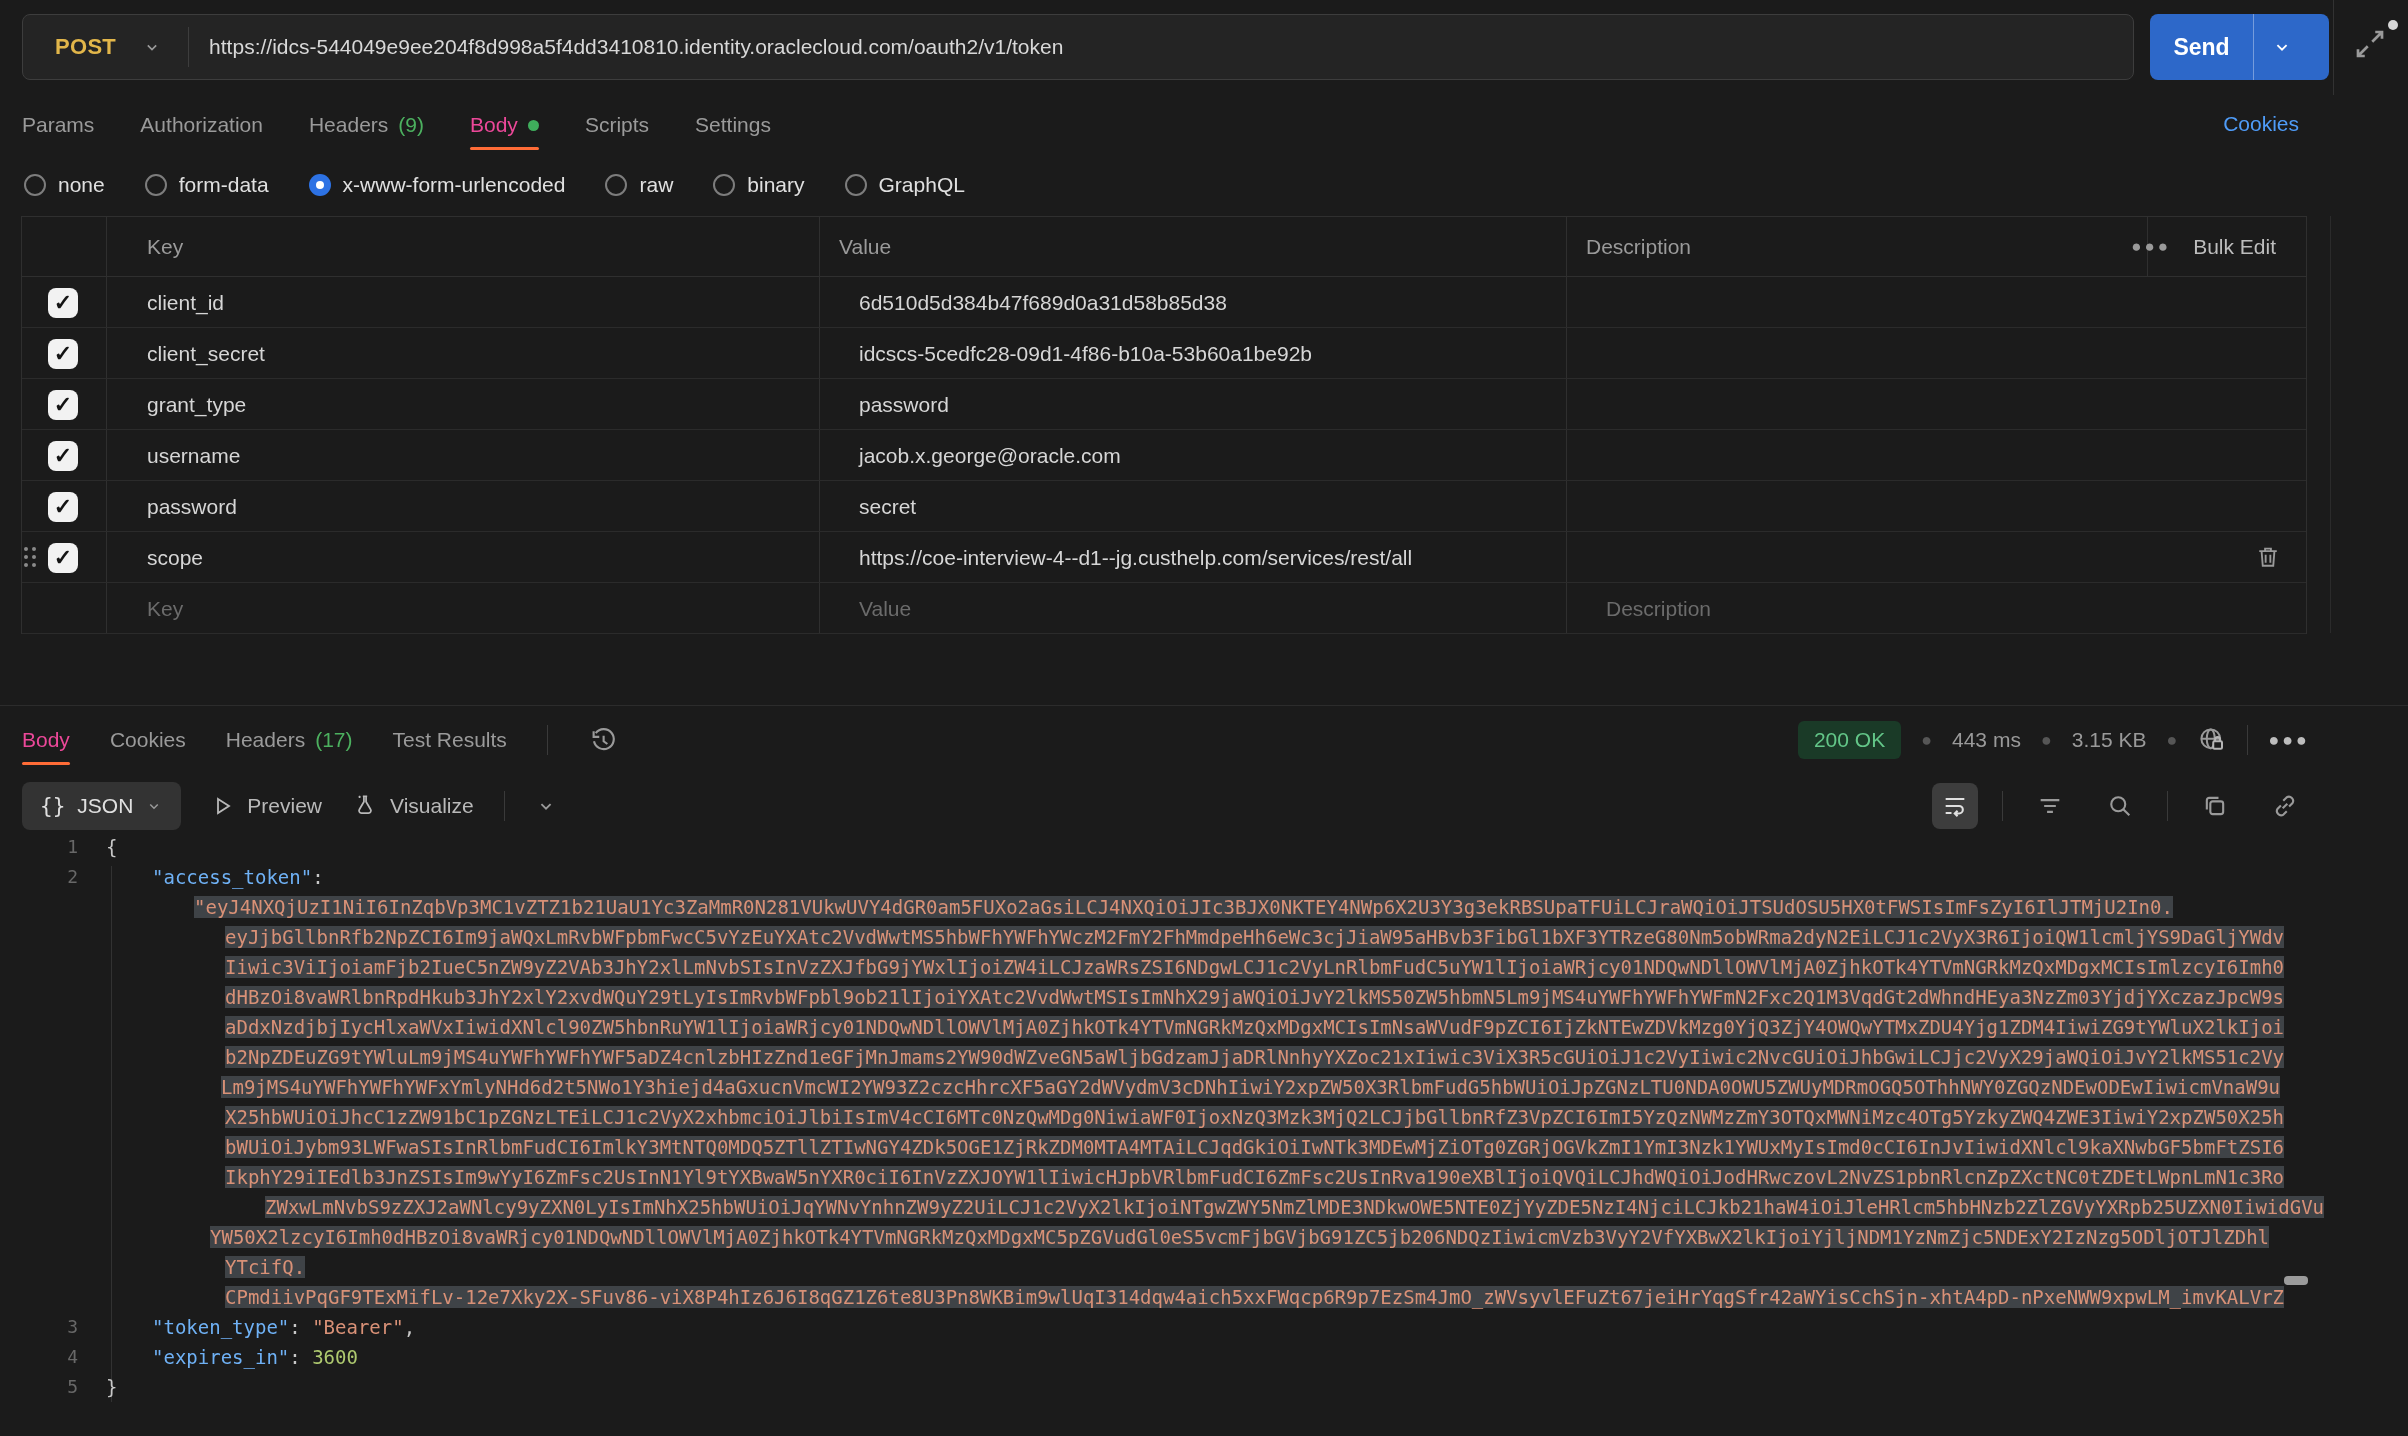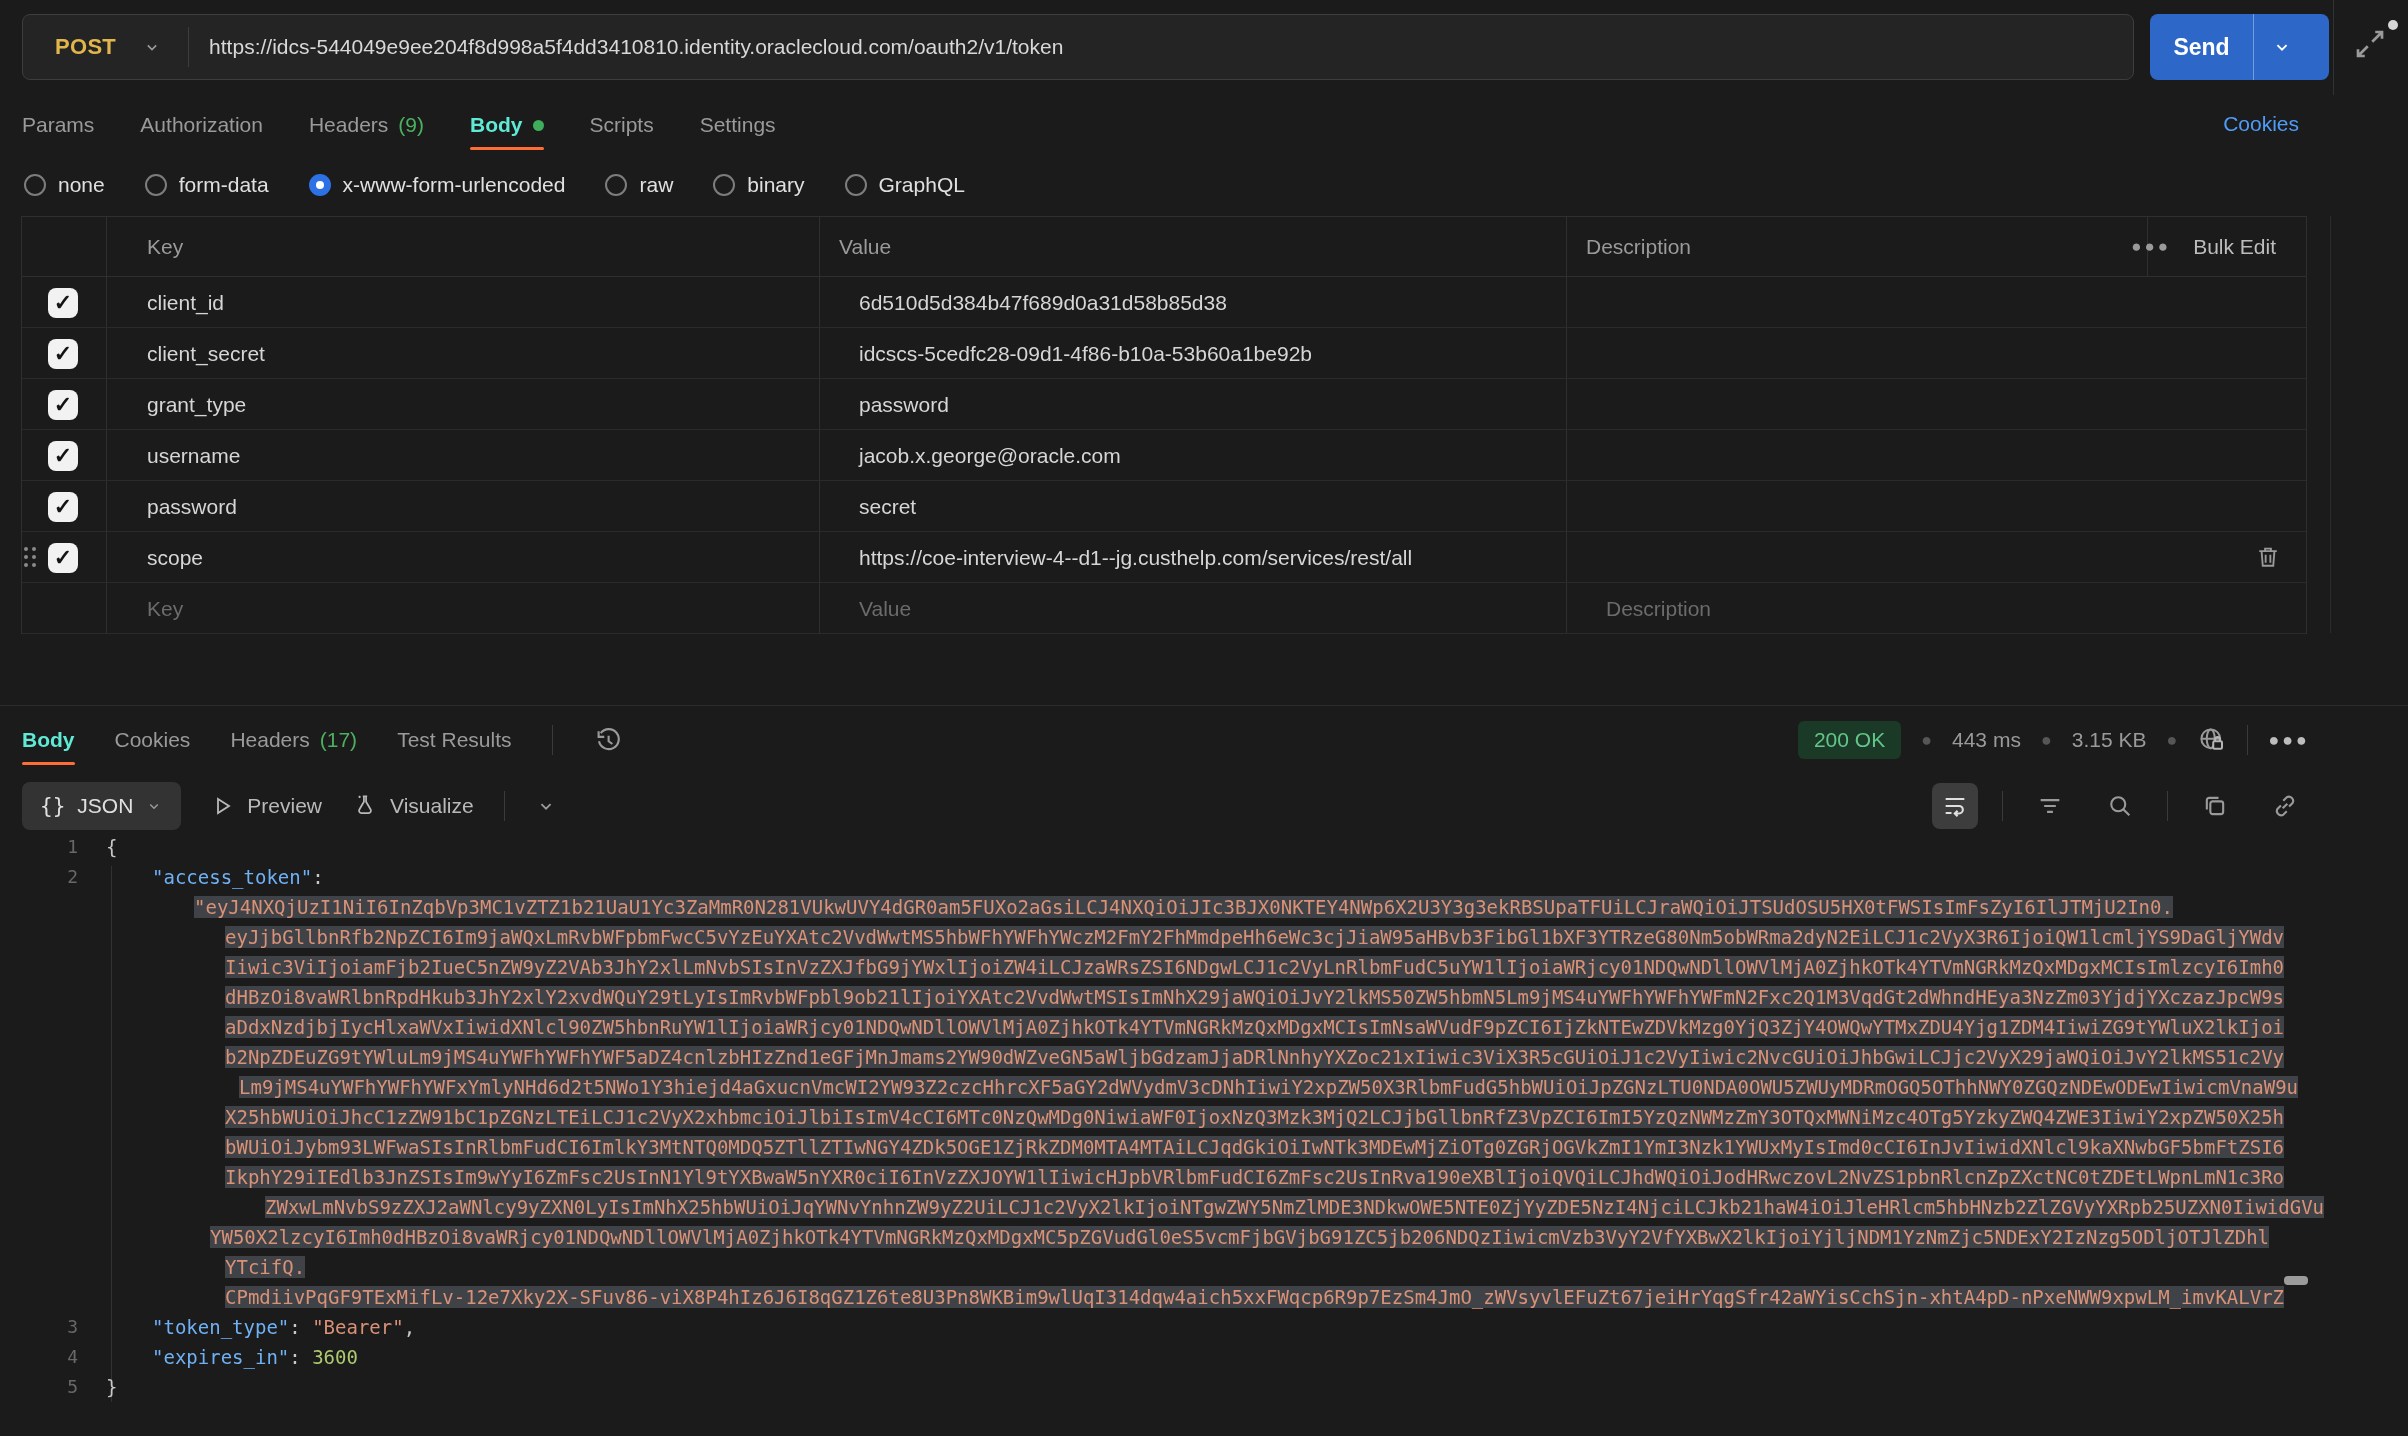--- a/index.html
+++ b/index.html
@@ -20,21 +20,21 @@
   .send-label { color:#fff; font-size:23px; font-weight:700; width:103px; text-align:center; }
   .send-split { width:1px; height:66px; background:rgba(255,255,255,.35); }
   .send-caret { width:56px; display:flex; justify-content:center; }
   .topbar-divider { position:absolute; left:2333px; top:0; width:1px; height:95px; background:#323232; }
   .expand-wrap { position:absolute; left:2352px; top:26px; width:44px; height:44px; }
   .expand-dot { position:absolute; right:-2px; top:-6px; width:10px; height:10px; border-radius:50%; background:#d6d6d6; }
 
   
   .req-tabs { position:absolute; left:22px; top:100px; height:50px; display:flex; gap:46px; align-items:center; }
   .tab { position:relative; font-size:21px; color:#9a9a9a; cursor:pointer; display:flex; align-items:center; gap:10px; height:50px; }
-  .tab.active { color:#5eead4;font-weight:bold; }
+  .tab.active { color:#ec4899; }
   .tab.active::after { content:""; position:absolute; left:0; right:0; bottom:0; height:3px; background:#ff6c37; border-radius:2px; }
   .tab .count { color:#4cb05f; }
   .tab .gdot { width:11px; height:11px; border-radius:50%; background:#3fae5c; }
   .cookies-link { position:absolute; right:109px; top:112px; font-size:21px; color:#4f9cf8; cursor:pointer; }
 
   
   .modes { position:absolute; left:24px; top:162px; height:46px; display:flex; gap:40px; align-items:center; }
   .mode { display:flex; align-items:center; gap:12px; cursor:pointer; }
   .radio { width:22px; height:22px; border-radius:50%; border:2px solid #7d7d7d; }
   .radio.sel { border:none; background:#2d72e4; position:relative; }
@@ -374,21 +374,21 @@
 <div class="guide"></div>
 <div class="code" id="code">
     <div class="code-line"><div class="gut">1</div><span class="lc" style="left: 106px;"><span class="tk-punct">{</span></span></div>
     <div class="code-line"><div class="gut">2</div><span class="lc" style="left: 152px;"><span class="tk-key">"access_token"</span><span class="tk-punct">:</span></span></div>
     <div class="code-line"><span class="lc" style="left: 194px;"><span class="tk-str sel">"eyJ4NXQjUzI1NiI6InZqbVp3MC1vZTZ1b21UaU1Yc3ZaMmR0N281VUkwUVY4dGR0am5FUXo2aGsiLCJ4NXQiOiJIc3BJX0NKTEY4NWp6X2U3Y3g3ekRBSUpaTFUiLCJraWQiOiJTSUdOSU5HX0tFWSIsImFsZyI6IlJTMjU2In0.</span></span></div>
     <div class="code-line"><span class="lc" style="left: 225px;"><span class="tk-str sel">eyJjbGllbnRfb2NpZCI6Im9jaWQxLmRvbWFpbmFwcC5vYzEuYXAtc2VvdWwtMS5hbWFhYWFhYWczM2FmY2FhMmdpeHh6eWc3cjJiaW95aHBvb3FibGl1bXF3YTRzeG80Nm5obWRma2dyN2EiLCJ1c2VyX3R6IjoiQW1lcmljYS9DaGljYWdv</span></span></div>
     <div class="code-line"><span class="lc" style="left: 225px;"><span class="tk-str sel">Iiwic3ViIjoiamFjb2IueC5nZW9yZ2VAb3JhY2xlLmNvbSIsInVzZXJfbG9jYWxlIjoiZW4iLCJzaWRsZSI6NDgwLCJ1c2VyLnRlbmFudC5uYW1lIjoiaWRjcy01NDQwNDllOWVlMjA0ZjhkOTk4YTVmNGRkMzQxMDgxMCIsImlzcyI6Imh0</span></span></div>
     <div class="code-line"><span class="lc" style="left: 225px;"><span class="tk-str sel">dHBzOi8vaWRlbnRpdHkub3JhY2xlY2xvdWQuY29tLyIsImRvbWFpbl9ob21lIjoiYXAtc2VvdWwtMSIsImNhX29jaWQiOiJvY2lkMS50ZW5hbmN5Lm9jMS4uYWFhYWFhYWFmN2Fxc2Q1M3VqdGt2dWhndHEya3NzZm03YjdjYXczazJpcW9s</span></span></div>
     <div class="code-line"><span class="lc" style="left: 225px;"><span class="tk-str sel">aDdxNzdjbjIycHlxaWVxIiwidXNlcl90ZW5hbnRuYW1lIjoiaWRjcy01NDQwNDllOWVlMjA0ZjhkOTk4YTVmNGRkMzQxMDgxMCIsImNsaWVudF9pZCI6IjZkNTEwZDVkMzg0YjQ3ZjY4OWQwYTMxZDU4Yjg1ZDM4IiwiZG9tYWluX2lkIjoi</span></span></div>
     <div class="code-line"><span class="lc" style="left: 225px;"><span class="tk-str sel">b2NpZDEuZG9tYWluLm9jMS4uYWFhYWFhYWF5aDZ4cnlzbHIzZnd1eGFjMnJmams2YW90dWZveGN5aWljbGdzamJjaDRlNnhyYXZoc21xIiwic3ViX3R5cGUiOiJ1c2VyIiwic2NvcGUiOiJhbGwiLCJjc2VyX29jaWQiOiJvY2lkMS51c2Vy</span></span></div>
-    <div class="code-line"><span class="lc" style="left: 239px;"><span class="tk-str sel">Lm9jMS4uYWFhYWFhYWFxYmlyNHd6d2t5NWo1Y3hiejd4aGxucnVmcWI2YW93Z2czcHhrcXF5aGY2dWVydmV3cDNhIiwiY2xpZW50X3RlbmFudG5hbWUiOiJpZGNzLTU0NDA0OWU5ZWUyMDRmOGQ5OThhNWY0ZGQzNDEwODEwIiwicmVnaW9u</span></span></div>
+    <div class="code-line"><span class="lc" style="left: 221px;"><span class="tk-str sel">Lm9jMS4uYWFhYWFhYWFxYmlyNHd6d2t5NWo1Y3hiejd4aGxucnVmcWI2YW93Z2czcHhrcXF5aGY2dWVydmV3cDNhIiwiY2xpZW50X3RlbmFudG5hbWUiOiJpZGNzLTU0NDA0OWU5ZWUyMDRmOGQ5OThhNWY0ZGQzNDEwODEwIiwicmVnaW9u</span></span></div>
     <div class="code-line"><span class="lc" style="left: 225px;"><span class="tk-str sel">X25hbWUiOiJhcC1zZW91bC1pZGNzLTEiLCJ1c2VyX2xhbmciOiJlbiIsImV4cCI6MTc0NzQwMDg0NiwiaWF0IjoxNzQ3Mzk3MjQ2LCJjbGllbnRfZ3VpZCI6ImI5YzQzNWMzZmY3OTQxMWNiMzc4OTg5YzkyZWQ4ZWE3IiwiY2xpZW50X25h</span></span></div>
     <div class="code-line"><span class="lc" style="left: 225px;"><span class="tk-str sel">bWUiOiJybm93LWFwaSIsInRlbmFudCI6ImlkY3MtNTQ0MDQ5ZTllZTIwNGY4ZDk5OGE1ZjRkZDM0MTA4MTAiLCJqdGkiOiIwNTk3MDEwMjZiOTg0ZGRjOGVkZmI1YmI3Nzk1YWUxMyIsImd0cCI6InJvIiwidXNlcl9kaXNwbGF5bmFtZSI6</span></span></div>
     <div class="code-line"><span class="lc" style="left: 225px;"><span class="tk-str sel">IkphY29iIEdlb3JnZSIsIm9wYyI6ZmFsc2UsInN1Yl9tYXBwaW5nYXR0ciI6InVzZXJOYW1lIiwicHJpbVRlbmFudCI6ZmFsc2UsInRva190eXBlIjoiQVQiLCJhdWQiOiJodHRwczovL2NvZS1pbnRlcnZpZXctNC0tZDEtLWpnLmN1c3Ro</span></span></div>
     <div class="code-line"><span class="lc" style="left: 225px; padding-left: 40px;"><span class="tk-str sel">ZWxwLmNvbS9zZXJ2aWNlcy9yZXN0LyIsImNhX25hbWUiOiJqYWNvYnhnZW9yZ2UiLCJ1c2VyX2lkIjoiNTgwZWY5NmZlMDE3NDkwOWE5NTE0ZjYyZDE5NzI4NjciLCJkb21haW4iOiJleHRlcm5hbHNzb2ZlZGVyYXRpb25UZXN0IiwidGVu</span></span></div>
     <div class="code-line"><span class="lc" style="left: 210px;"><span class="tk-str sel">YW50X2lzcyI6Imh0dHBzOi8vaWRjcy01NDQwNDllOWVlMjA0ZjhkOTk4YTVmNGRkMzQxMDgxMC5pZGVudGl0eS5vcmFjbGVjbG91ZC5jb206NDQzIiwicmVzb3VyY2VfYXBwX2lkIjoiYjljNDM1YzNmZjc5NDExY2IzNzg5ODljOTJlZDhl</span></span></div>
     <div class="code-line"><span class="lc" style="left: 225px;"><span class="tk-str sel">YTcifQ.</span></span></div>
     <div class="code-line"><span class="lc" style="left: 225px;"><span class="tk-str sel">CPmdiivPqGF9TExMifLv-12e7Xky2X-SFuv86-viX8P4hIz6J6I8qGZ1Z6te8U3Pn8WKBim9wlUqI314dqw4aich5xxFWqcp6R9p7EzSm4JmO_zWVsyvlEFuZt67jeiHrYqgSfr42aWYisCchSjn-xhtA4pD-nPxeNWW9xpwLM_imvKALVrZ</span></span></div>
     <div class="code-line"><div class="gut">3</div><span class="lc" style="left: 152px;"><span class="tk-key">"token_type"</span><span class="tk-punct">: </span><span class="tk-str">"Bearer"</span><span class="tk-punct">,</span></span></div>
     <div class="code-line"><div class="gut">4</div><span class="lc" style="left: 152px;"><span class="tk-key">"expires_in"</span><span class="tk-punct">: </span><span class="tk-num">3600</span></span></div>
     <div class="code-line"><div class="gut">5</div><span class="lc" style="left: 106px;"><span class="tk-punct">}</span></span></div>

